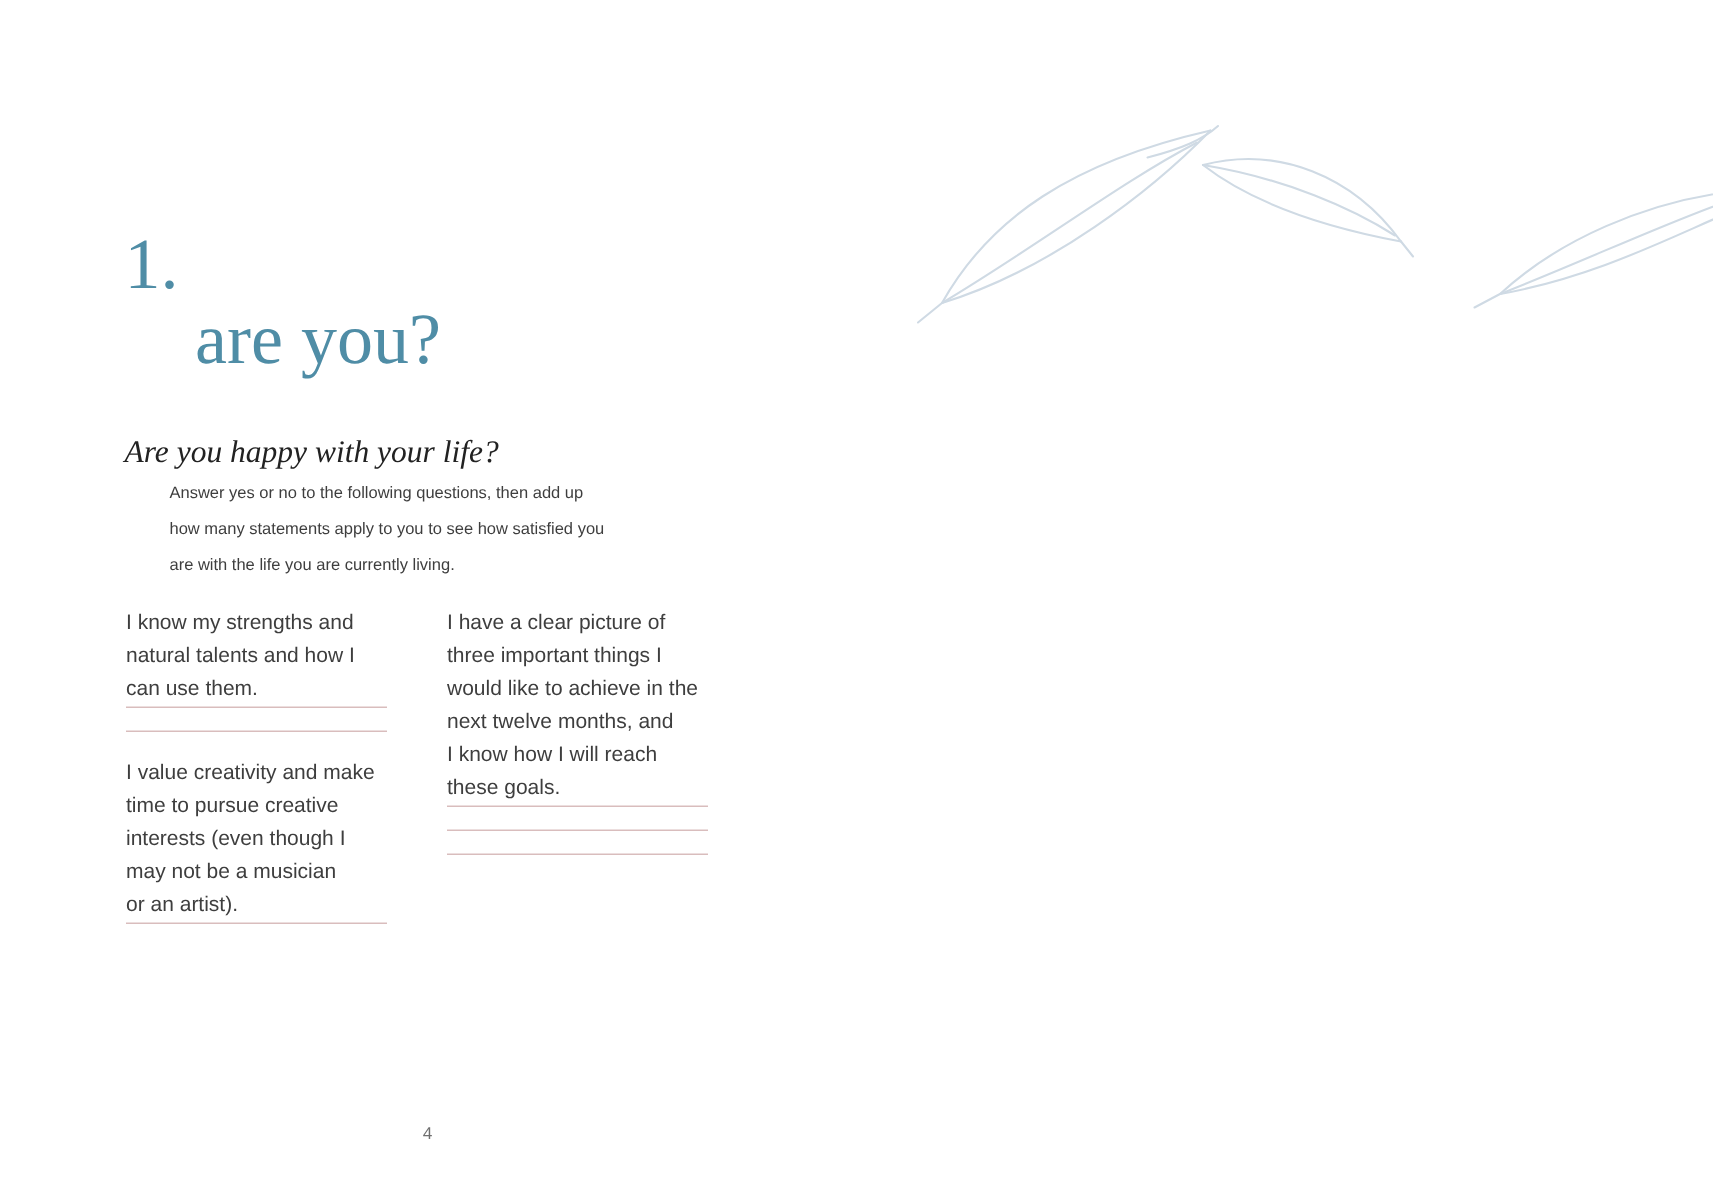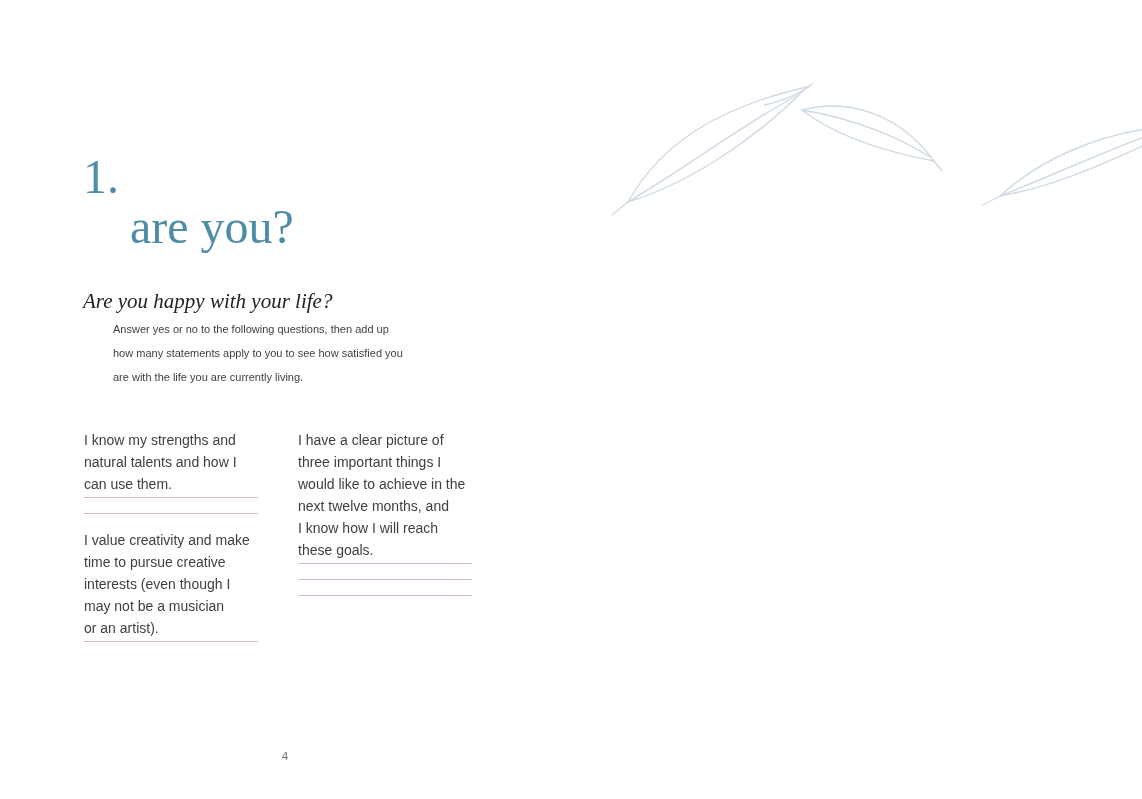--- a/index.html
+++ b/index.html
@@ -37,21 +37,21 @@
   }
   .intro {
     position: absolute; left: 85px; top: 317px;
     width: 400px;
     font-size: 11px; line-height: 24px; color: #3e3e3e;
     white-space: pre-line;
     margin-left: 28px;
   }
 
   
-  .col { position: absolute; width: 200px; margin-top: 26px; }
+  .col { position: absolute; width: 200px; }
   .col-l1 { left: 84px;  top: 403px; }
   .col-l2 { left: 298px; top: 403px; }
   .statement {
     font-size: 14px; line-height: 22px; color: #3e3e3e;
     white-space: pre-line;
   }
   .sep {
     width: 174px; height: 0;
     border-bottom: 1px solid #d9bdbd;
     margin: 2px 0 15px 0;

